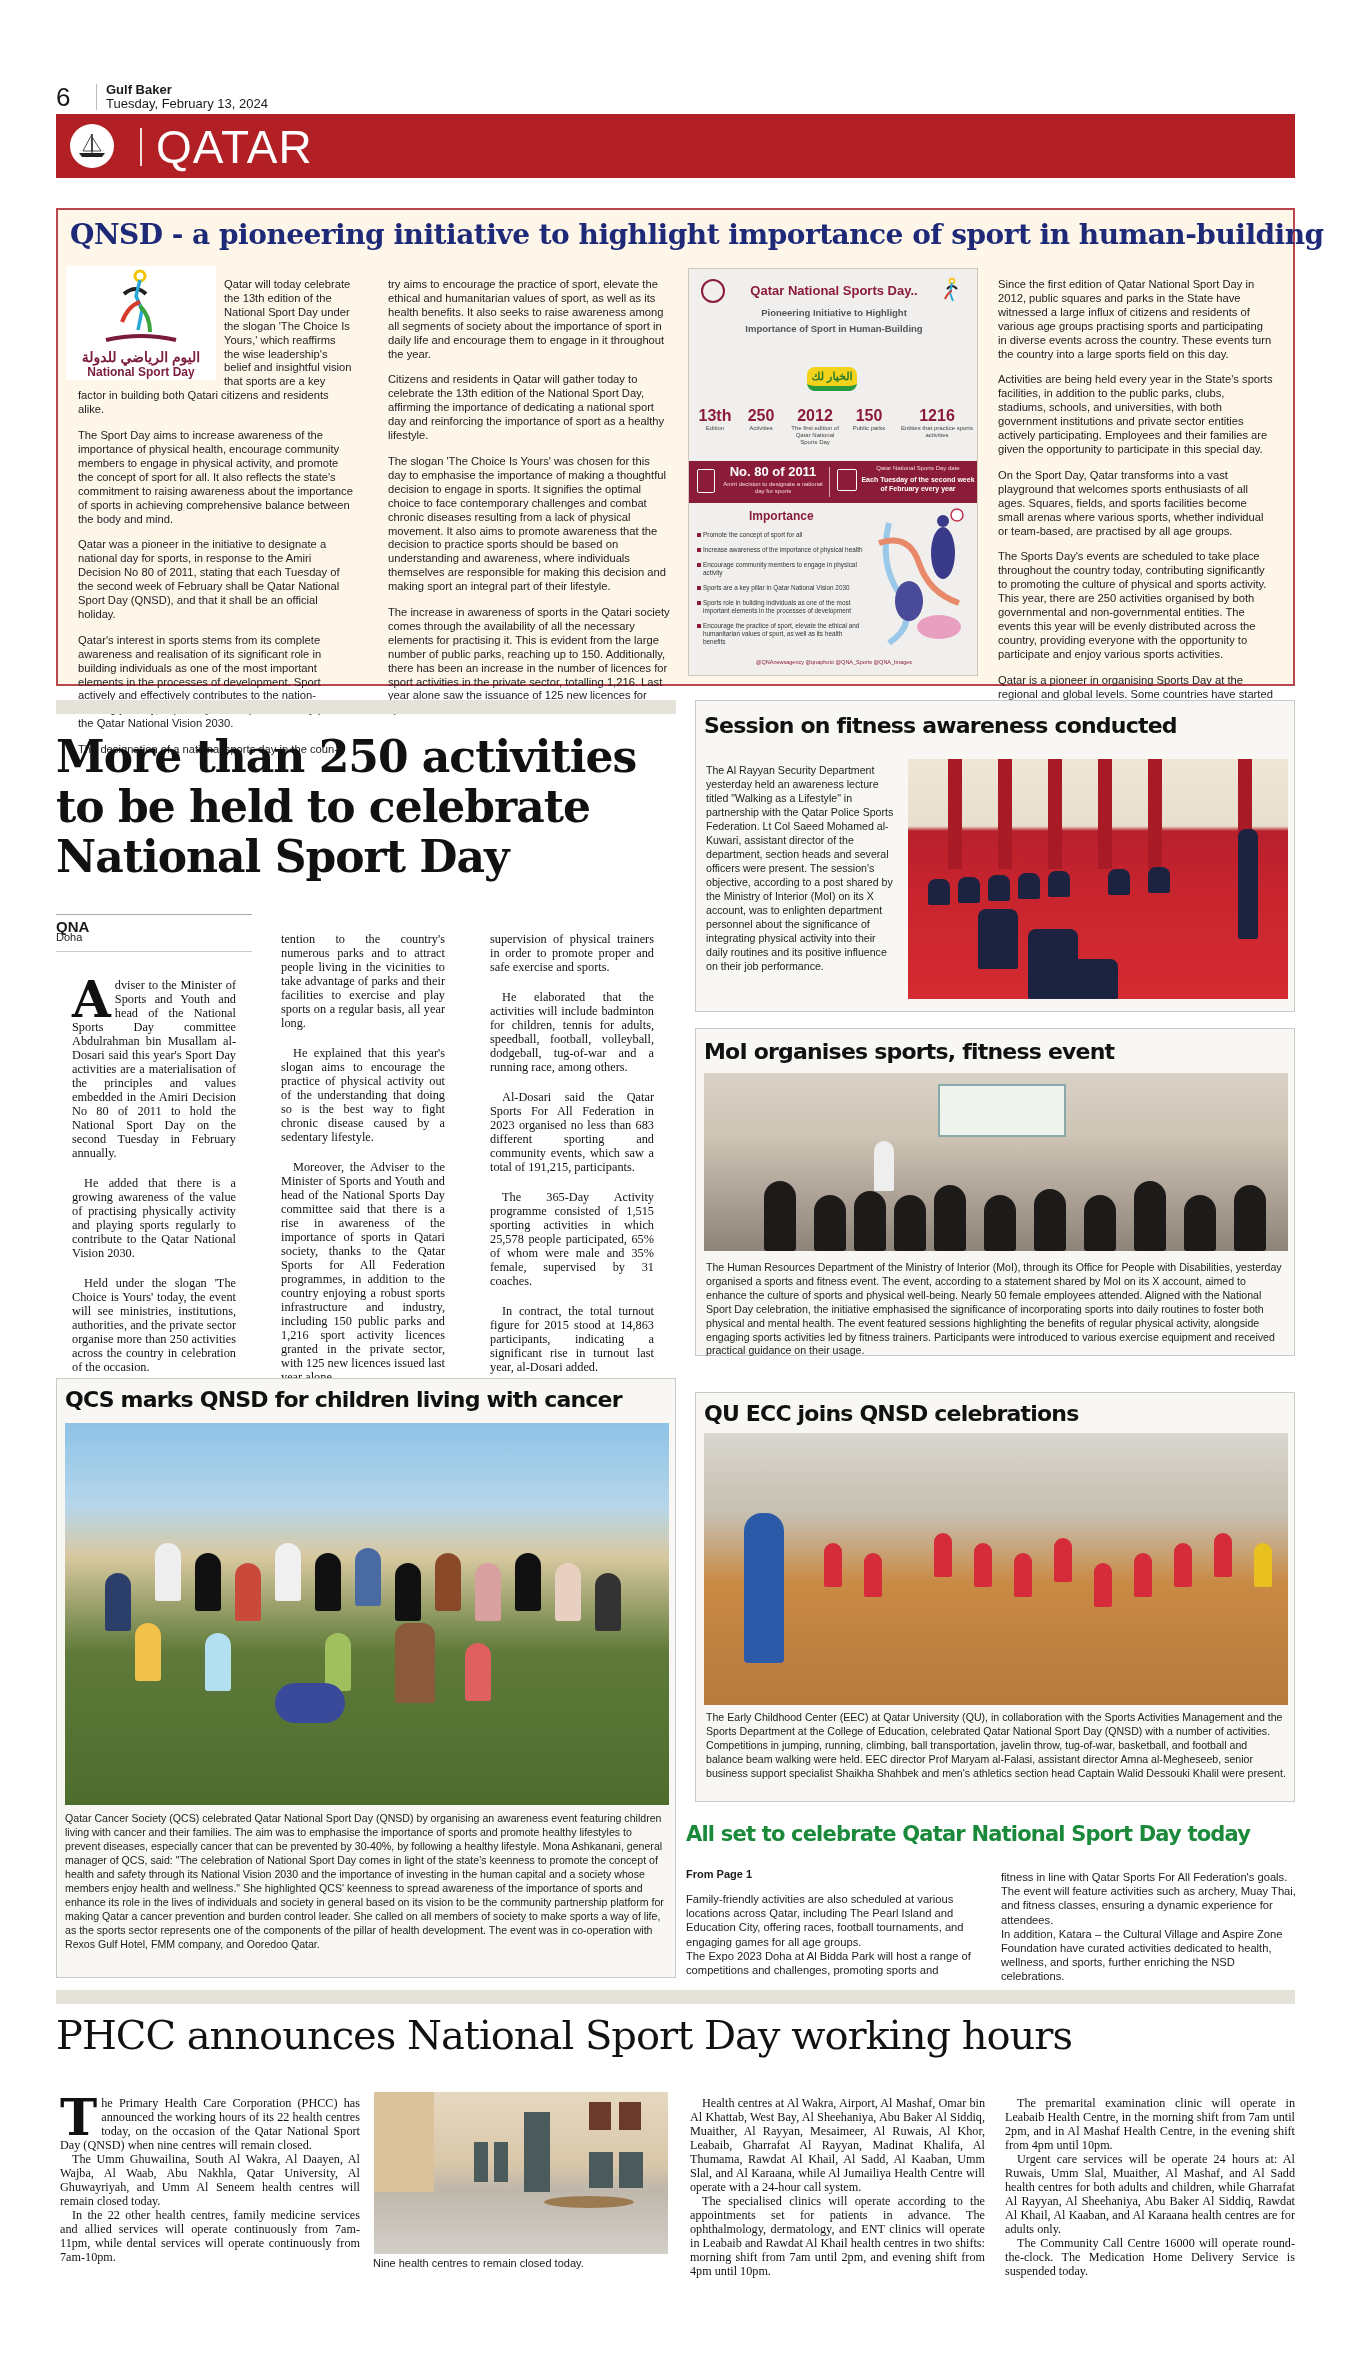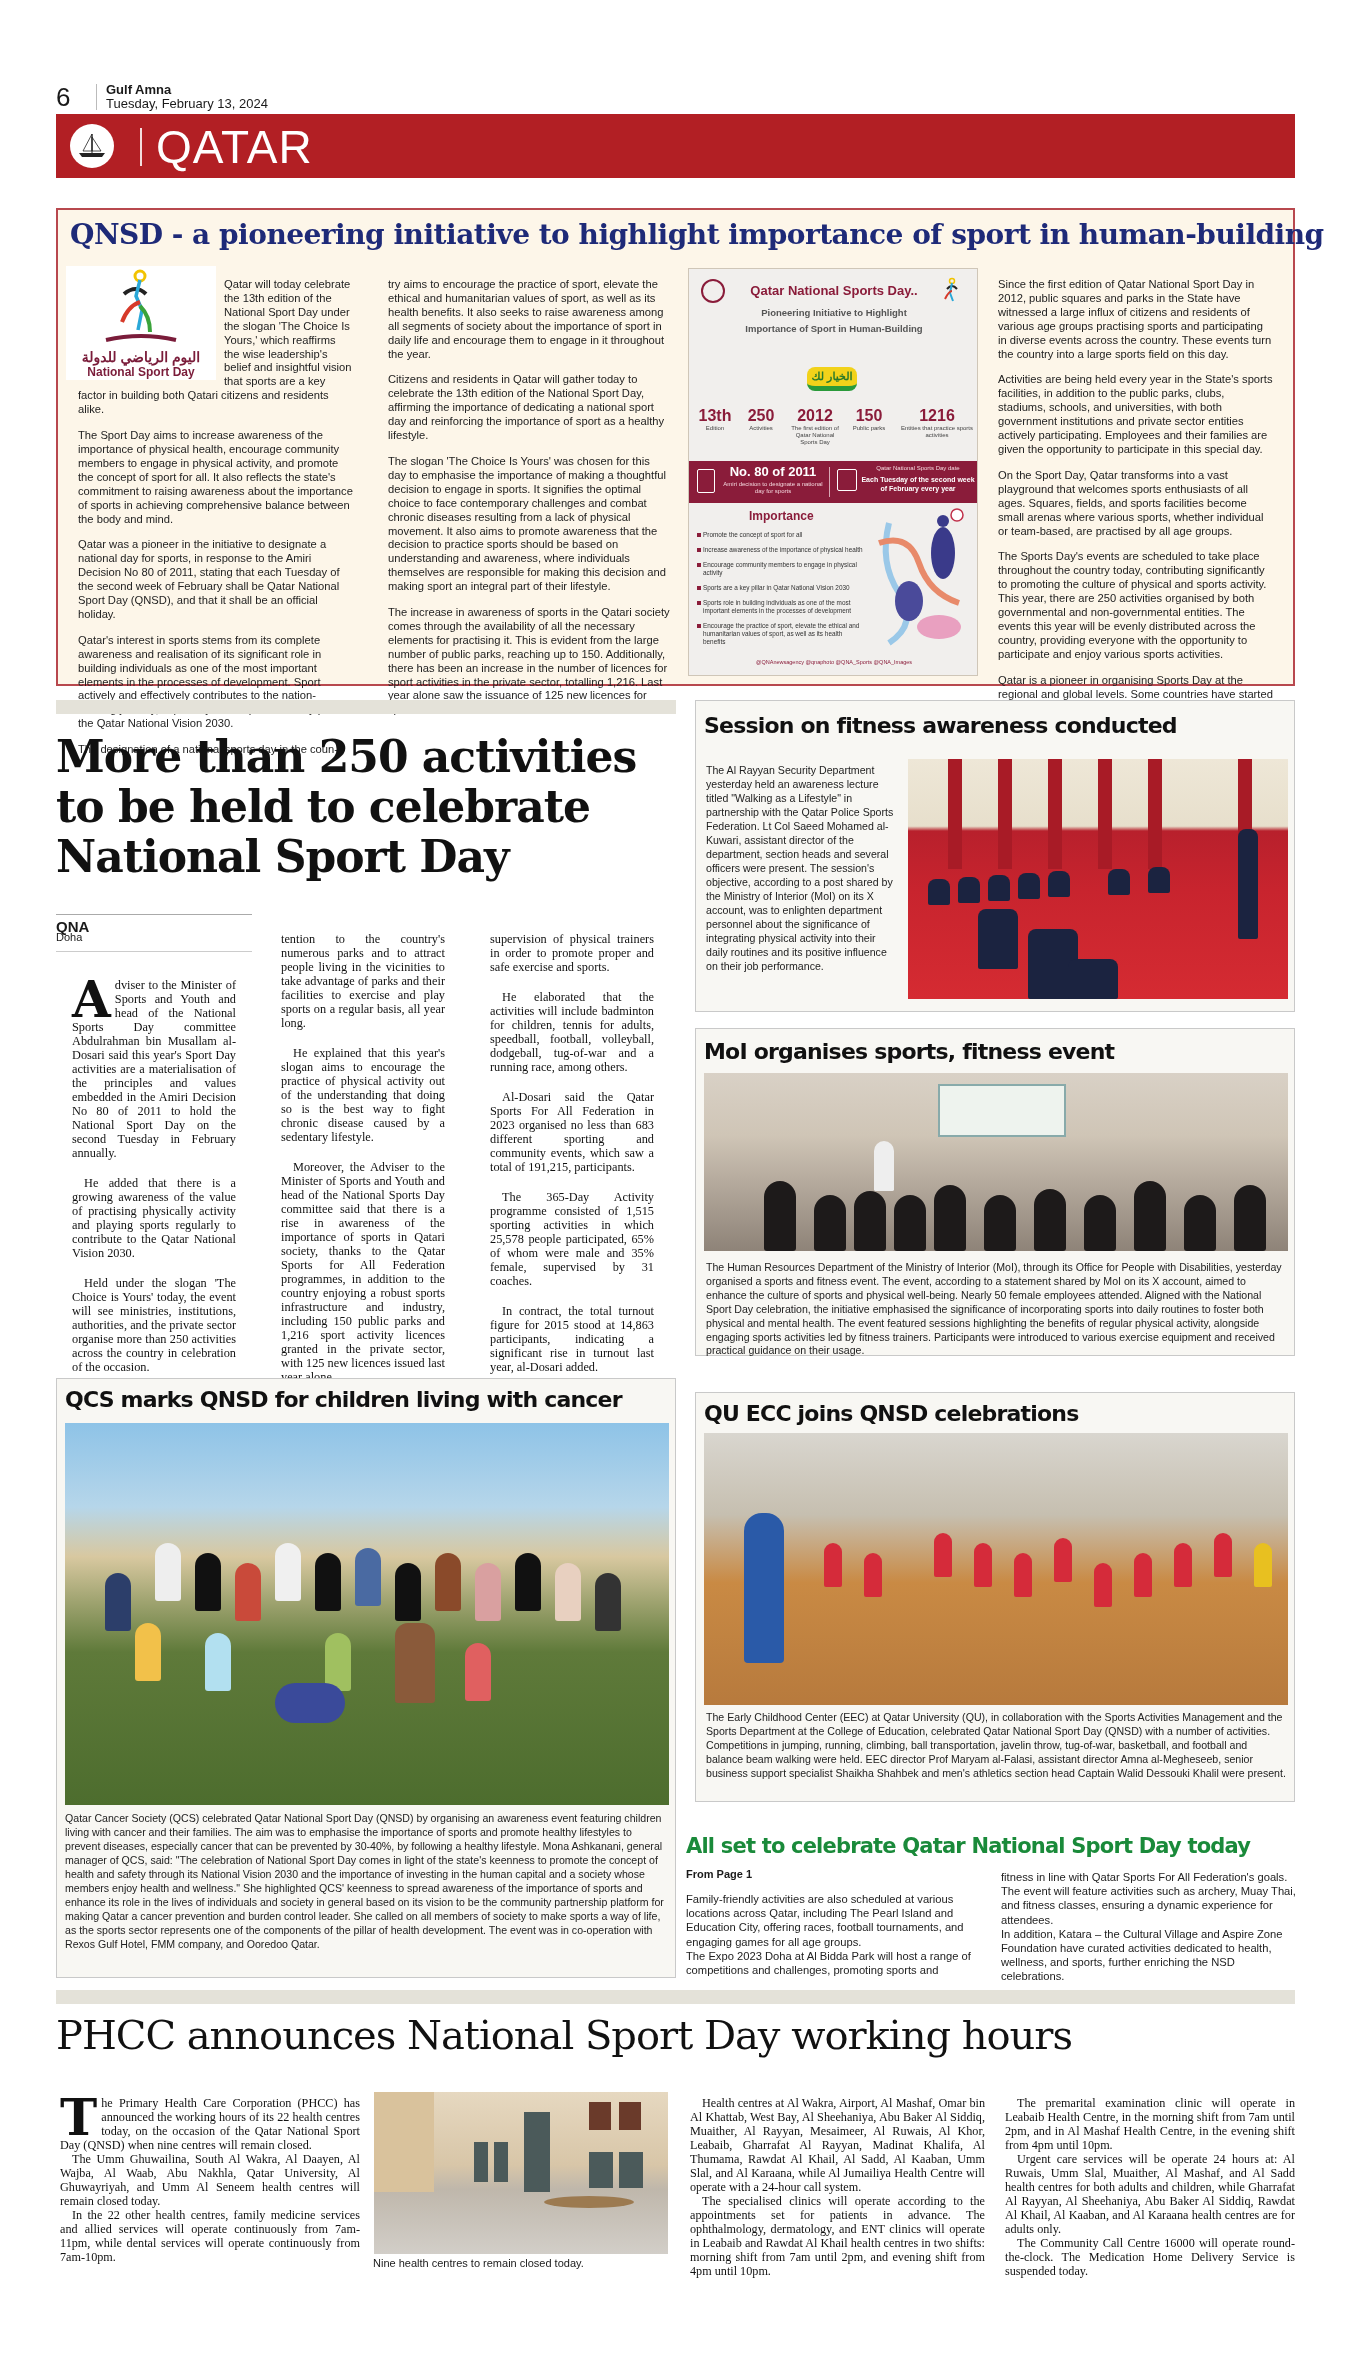--- a/index.html
+++ b/index.html
@@ -68,42 +68,42 @@
   .ph-hall .screen { position:absolute; left: 40%; top: 6%; width: 22%; height: 30%; background: #eef3ee; border: 2px solid #8aa; }
   .ph-hall .fig { position:absolute; bottom: 0; width: 32px; height: 56px; background: #1d1a1a; border-radius: 16px 16px 3px 3px; }
   .ph-garden { background: linear-gradient(180deg,#8ec3e7 0%,#b6d6ea 22%,#d8c8a0 35%,#5f7a3a 60%,#4d6d2e 100%); }
   .ph-garden .person { position:absolute; width: 26px; height: 58px; border-radius: 13px 13px 3px 3px; }
   .ph-gym { background: linear-gradient(180deg,#d9d6cf 0%,#c6bfb0 30%,#c98a44 55%,#b77a3d 100%); }
   .ph-gym .kid { position:absolute; width: 18px; height: 44px; background: #d52b3a; border-radius: 9px 9px 2px 2px; }
   .ph-bldg { background: linear-gradient(180deg,#e6d8c0 0%,#d8c6a8 45%,#bfb7ab 60%,#d2cec8 100%); }
   .ph-bldg .win { position:absolute; background: #4b5a5a; }
 
   
-  #allset-head { left: 686px; top: 1822px; font-family: "DejaVu Sans", sans-serif; font-weight: 700; font-size: 21px; letter-spacing: -0.8px; color: #1a8a3a; white-space: nowrap; margin-top: 12px; }
+  #allset-head { left: 686px; top: 1822px; font-family: "DejaVu Sans", sans-serif; font-weight: 700; font-size: 21px; letter-spacing: -0.8px; color: #1a8a3a; white-space: nowrap; }
   #allset-from { left: 686px; top: 1868px; font-size: 11px; font-weight: 700; }
   .allset-text { font-size: 11.2px; line-height: 14.2px; color: #222; }
   #allset-col1 { left: 686px; top: 1892px; width: 295px; }
   #allset-col2 { left: 1001px; top: 1870px; width: 295px; }
 
   
   #phcc-head { left: 56px; top: 2012px; width: 1239px; font-family: "DejaVu Serif", serif; font-size: 40px; letter-spacing: -1px; color: #111; white-space: nowrap; }
   .phcc-body { font-family: "Liberation Serif", serif; font-size: 12.2px; line-height: 14px; text-align: justify; color: #111; }
   .phcc-body p { text-indent: 12px; }
   .phcc-body p.first { text-indent: 0; }
   #phcc-col1 { left: 60px; top: 2096px; width: 300px; }
   #phcc-col3 { left: 690px; top: 2096px; width: 295px; }
   #phcc-col4 { left: 1005px; top: 2096px; width: 290px; }
   #phcc-photo-caption { left: 373px; top: 2257px; font-size: 11px; }
 </style>
 </head>
 <body>
 
 <div class="abs" id="page-num">6</div>
 <div class="abs" id="masthead-sep"></div>
-<div class="abs" id="pub-name">Gulf Amna</div>
+<div class="abs" id="pub-name">Gulf Baker</div>
 <div class="abs" id="pub-date">Tuesday, February 13, 2024</div>
 
 <div class="abs" id="section-bar">
   <div class="abs" id="section-logo">
     <svg width="34" height="30" viewBox="0 0 34 30">
       <path d="M4 22 L30 22 L27 26 L7 26 Z" fill="#222"></path>
       <line x1="17" y1="3" x2="17" y2="22" stroke="#222" stroke-width="1"></line>
       <path d="M17 3 L8 20 L17 20 Z" fill="none" stroke="#222" stroke-width="0.8"></path>
       <path d="M17 6 L26 20 L17 20 Z" fill="none" stroke="#222" stroke-width="0.8"></path>
     </svg>

